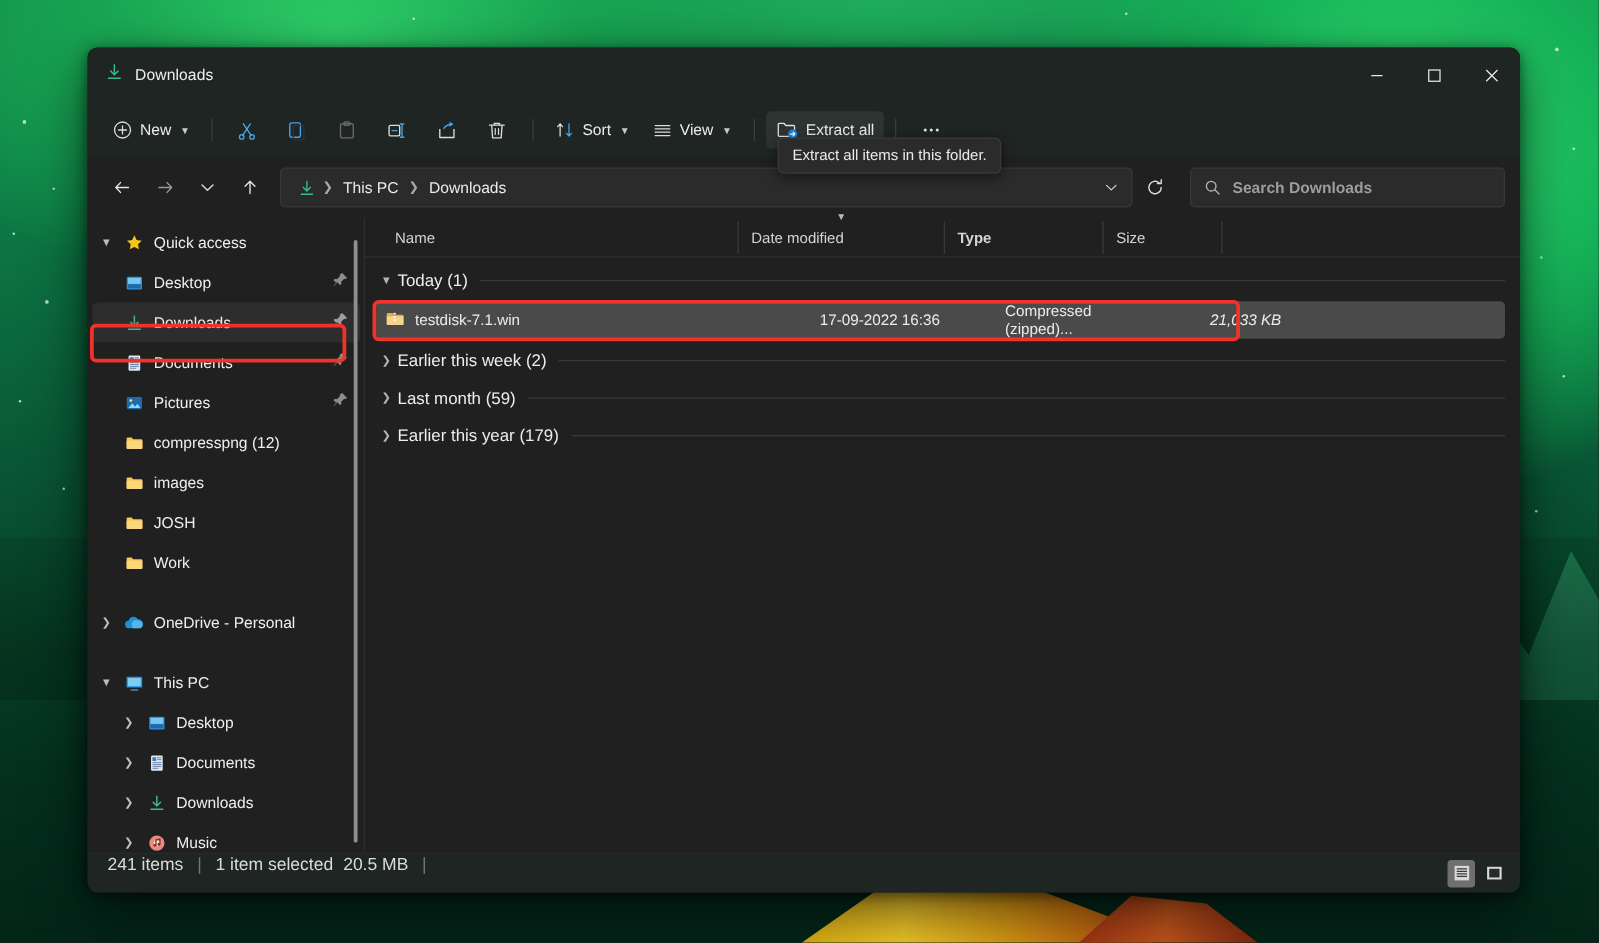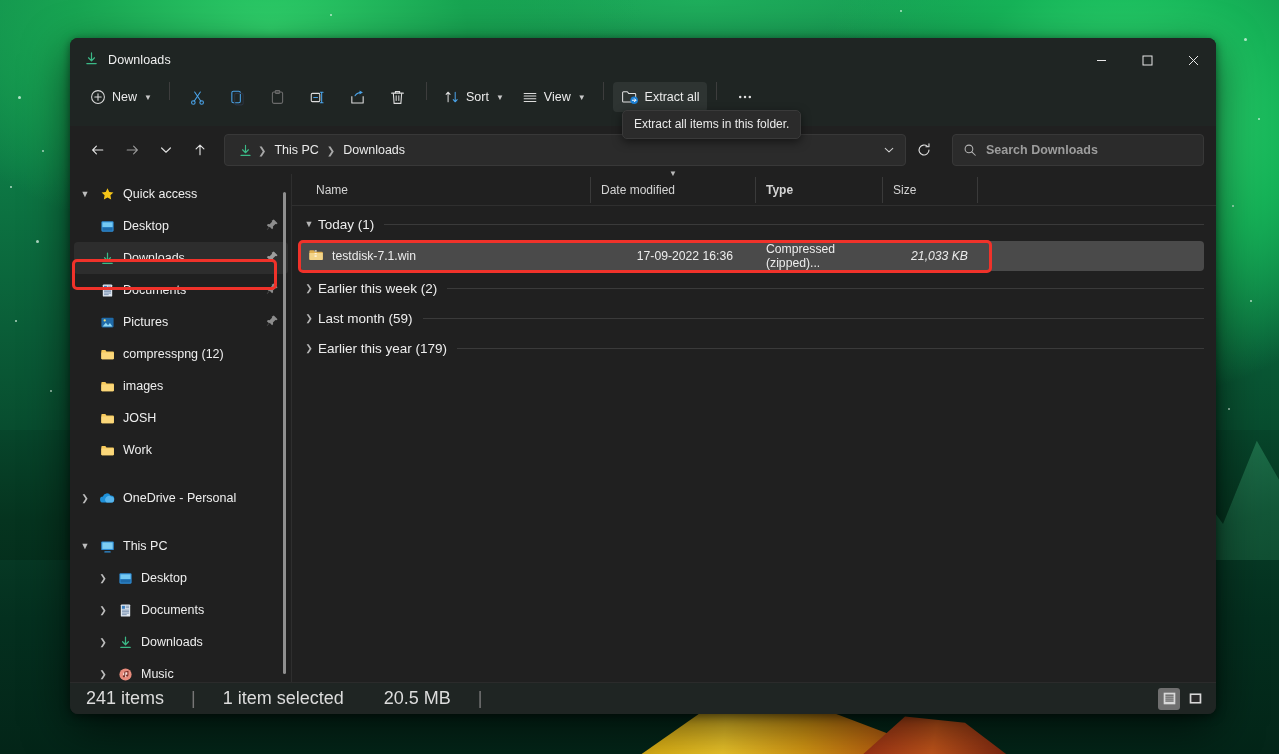--- a/index.html
+++ b/index.html
@@ -83,21 +83,21 @@
   .win-btn {
     width: 46px; height: 44px;
     display: flex; align-items: center; justify-content: center;
     cursor: default;
   }
 
   
   .toolbar {
     height: 44px; flex: 0 0 44px;
     background: #1f2523;
-    display: flex; align-items: flex-start;
+    display: flex; align-items: center;
     padding: 0 12px; gap: 2px;
     position: relative;
   }
   .tb-item {
     height: 30px; display: flex; align-items: center; gap: 6px;
     padding: 0 8px; border-radius: 4px; cursor: default;
     font-size: 12.5px; color: #ebebeb;
   }
   .tb-icon-btn {
     width: 38px; height: 30px;
@@ -229,35 +229,35 @@
   }
   .grp-twisty { width: 18px; font-size: 9px; color: #b5b5b5; display: flex; align-items: center; justify-content: center; }
   .grp-label { font-size: 13.5px; color: #ededed; white-space: nowrap; padding-right: 10px; }
   .grp-line { flex: 1 1 auto; height: 1px; background: #3a3a3a; }
 
   .file-row {
     height: 30px; display: flex; align-items: center;
     margin: 3px 12px 3px 9px;
     border-radius: 4px; cursor: default;
   }
-  .file-row.selected { background: #4a4a4a; }
+  .file-row.selected { background: #4a4a4a; gap: 19px; }
   .cell { font-size: 12.2px; color: #ececec; padding: 0 10px; display: flex; align-items: center; }
   .cell-name { width: 290px; flex: 0 0 290px; padding-left: 7px; gap: 8px; }
   .cell-date { width: 165px; flex: 0 0 165px; justify-content: flex-end; padding-right: 23px; }
   .cell-type { width: 127px; flex: 0 0 127px; }
   .cell-size { width: 95px; flex: 0 0 95px; justify-content: flex-end; font-style: italic; }
 
   
   .statusbar {
     height: 32px; flex: 0 0 32px;
     background: #1f2523;
-    display: flex; align-items: center;
+    display: flex; 
     padding: 0 10px 0 16px;
     border-top: 1px solid #2b2b2b;
-    font-size: 18px; color: #dcdcdc; gap: 16px;
+    font-size: 14px; color: #dcdcdc;
   }
   .status-sep { color: #767676; margin: 0 11px; }
   .status-right { margin-left: auto; display: flex; gap: 4px; align-items: center; }
   .view-toggle {
     width: 22px; height: 22px; border-radius: 3px;
     display: flex; align-items: center; justify-content: center;
     cursor: default;
   }
   .view-toggle.active { background: #6f6f6f; }
 </style>

